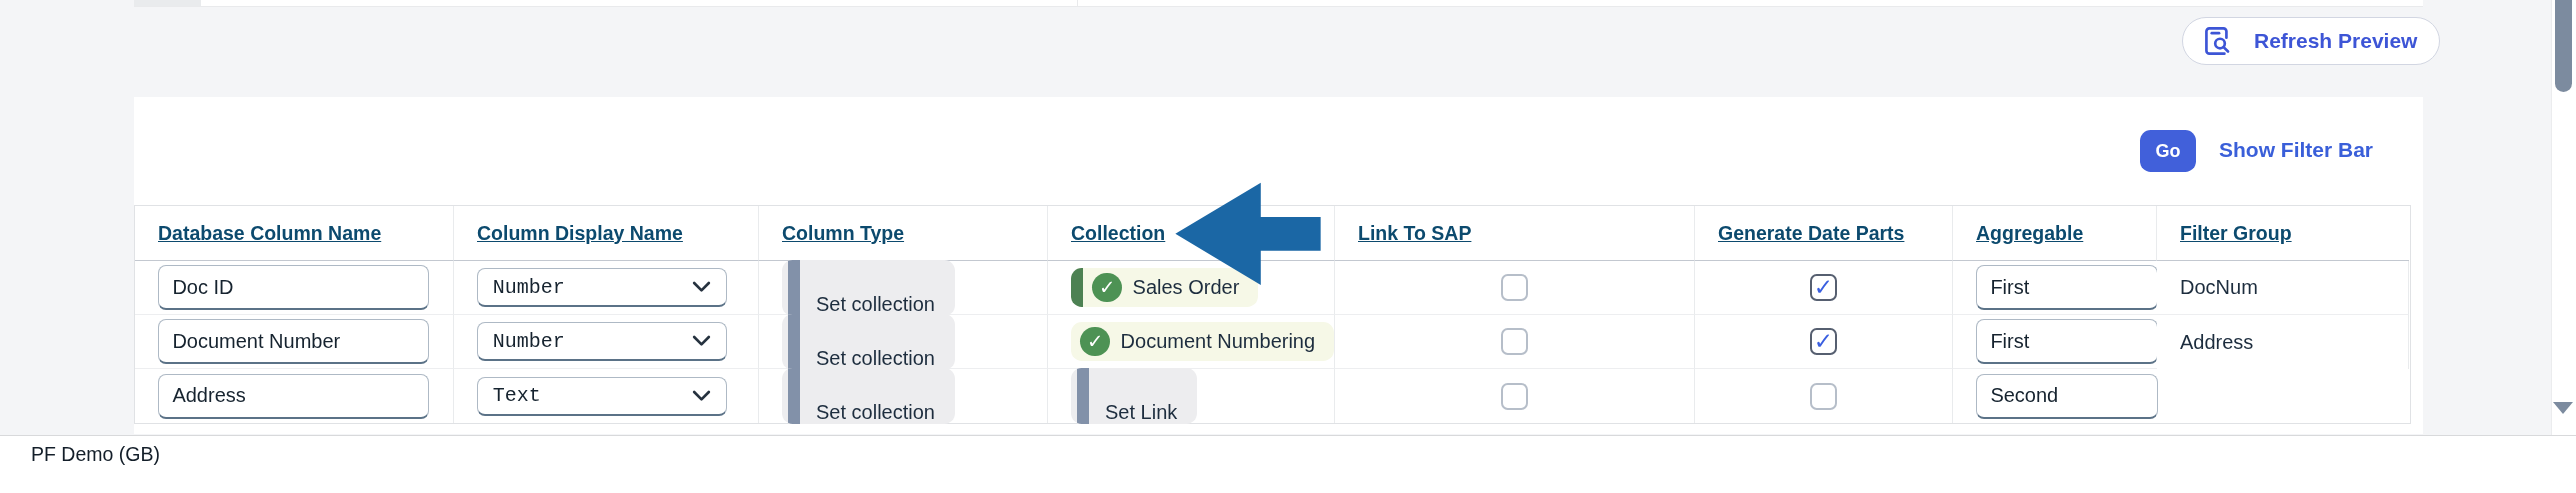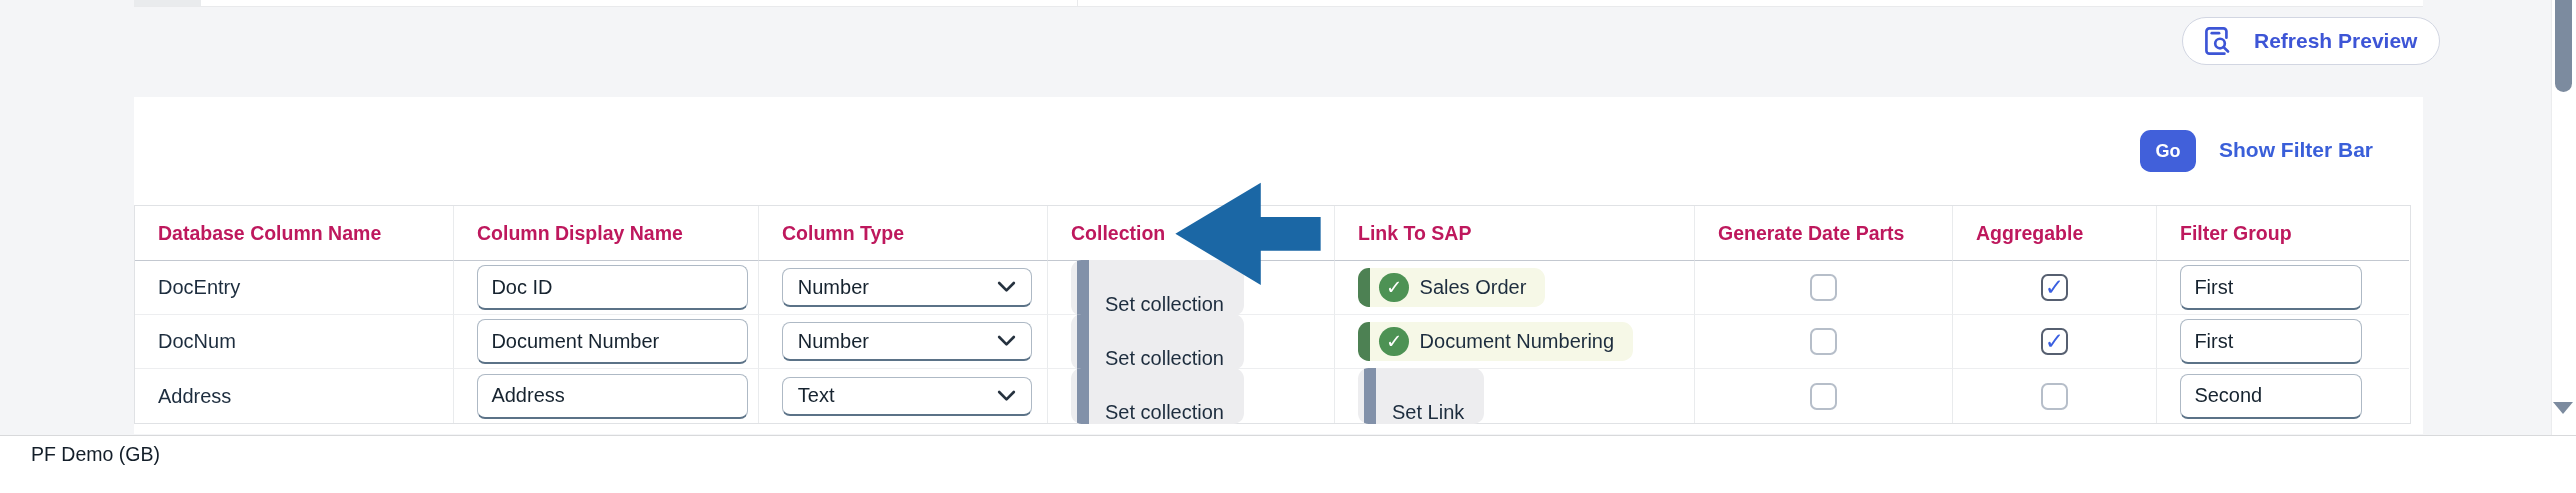--- a/index.html
+++ b/index.html
@@ -46,37 +46,38 @@
     border:1.3px solid #e0e2e5;background:#fff;
   }
   .cell{
     box-sizing:border-box;display:flex;align-items:center;
     border-right:1.3px solid #e9ebed;border-bottom:1.3px solid #edeef0;
     padding-left:23px;height:54px;font-size:20px;background:#fff;
   }
   .cell.last{border-right:none;}
   .cell.center{justify-content:center;padding-left:0;}
   .hcell{
-    height:55px;font-weight:700;font-size:19.5px;color:#be185d;
+    height:55px;font-weight:700;font-size:19.5px;color:#0c4a6e;
     border-bottom:1.3px solid #c3c8d0;
+    text-decoration:underline;
   }
 
   
   .inp{
     box-sizing:border-box;width:271px;height:45px;
     border:1.3px solid #aeb9c5;border-bottom:2px solid #5b7287;border-radius:8px;
     background:#fff;font-family:inherit;font-size:20px;color:#16232f;padding:0 13.4px;
     outline:none;
   }
   .inp.small{width:182px;}
   .sel{
     box-sizing:border-box;width:250px;height:39px;
     border:1.3px solid #aeb9c5;border-bottom:2px solid #5b7287;border-radius:8px;
     background:#fff;display:flex;align-items:center;justify-content:space-between;
-    padding:0 14.8px;font-size:20px;color:#16232f;cursor:pointer;
+    padding:0 14.8px;font-size:20px;color:#16232f;cursor:pointer;font-family:Liberation Mono, monospace;
   }
 
   
   .pill{
     display:inline-flex;align-items:flex-end;height:56px;
     background:#ededef;border-radius:10.7px;overflow:hidden;
     padding-right:20px;cursor:pointer;padding-left:6px;
   }
   .pill .bar{width:12px;align-self:stretch;background:#8291a9;}
   .pill .lbl{margin-left:16px;font-size:20px;color:#1d2d3e;white-space:nowrap;}
@@ -148,21 +149,20 @@
 
   <div class="cell hcell">Database Column Name</div>
   <div class="cell hcell">Column Display Name</div>
   <div class="cell hcell">Column Type</div>
   <div class="cell hcell">Collection</div>
   <div class="cell hcell">Link To SAP</div>
   <div class="cell hcell">Generate Date Parts</div>
   <div class="cell hcell">Aggregable</div>
   <div class="cell hcell last">Filter Group</div>
 
-  <div class="cell">DocEntry</div>
   <div class="cell">
     <input class="inp" value="Doc ID" style="">
   </div>
   <div class="cell">
     <div class="sel">
       <span>Number</span>
       <span style="display:flex;">
         <svg width="19" height="12" viewBox="0 0 28 18">
             <polyline points="3,3 14,14 25,3" fill="none" stroke="#26323f" stroke-width="4" stroke-linecap="round" stroke-linejoin="round"></polyline>
           </svg>

